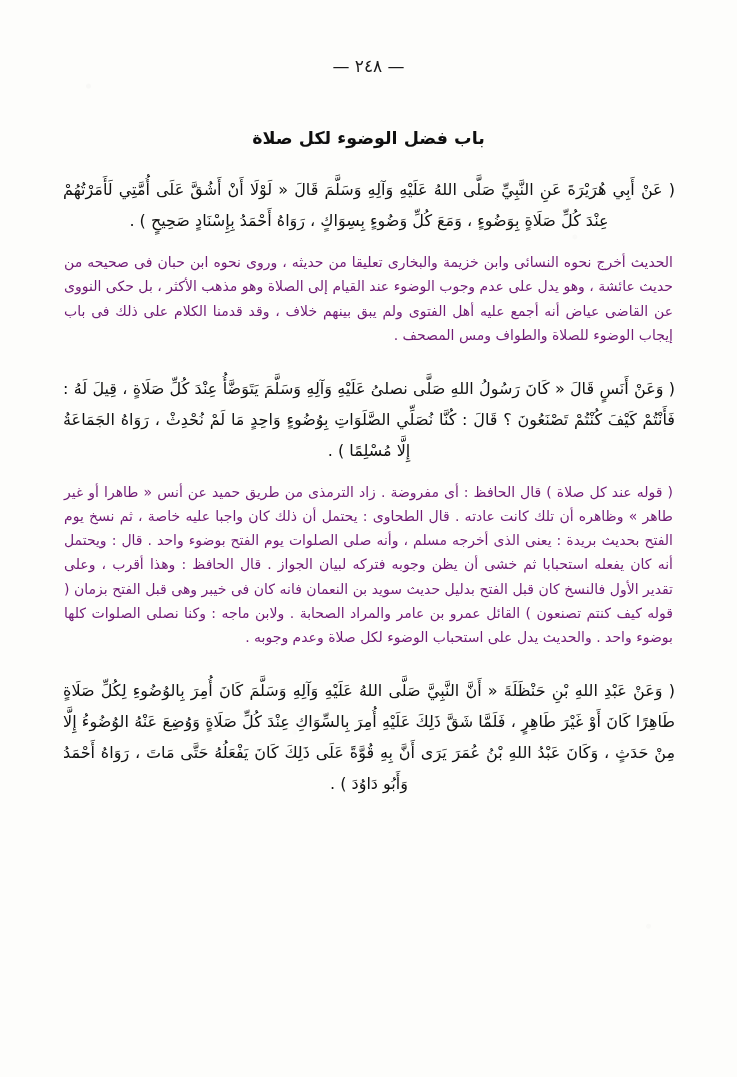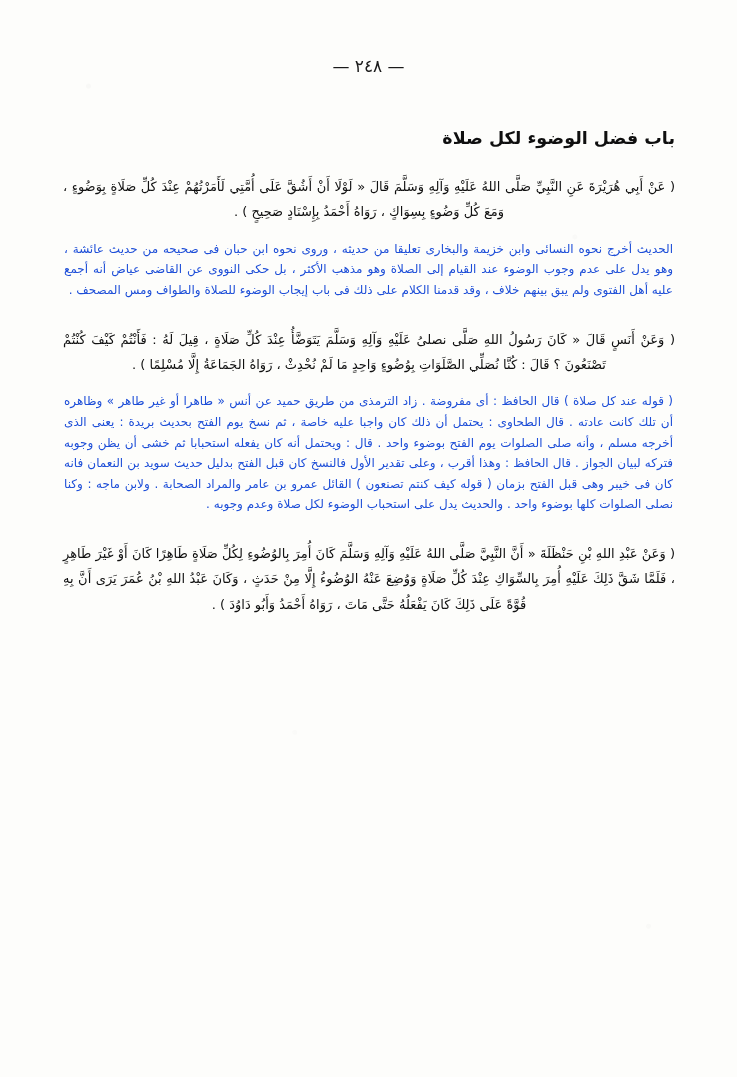--- a/index.html
+++ b/index.html
@@ -44,42 +44,42 @@
     color: #1a1a1a;
   }
   .content {
     position: absolute;
     top: 128px;
     right: 62px;
     left: 62px;
     direction: rtl;
   }
   .chapter-title {
-    text-align: right;
+    text-align: center;
     font-size: 17.5px;
     font-weight: bold;
     margin: 0 0 26px 0;
     letter-spacing: 0.2px;
     color: #0f0f0f;
   }
   .hadith {
-    font-size: 13px;
+    font-size: 16px;
     line-height: 1.95;
     text-align: justify;
     text-align-last: center;
     margin: 0 0 14px 1px;
     color: #101010;
     letter-spacing: 0.1px;
   }
   .commentary {
-    font-size: 12px;
+    font-size: 14px;
     line-height: 1.72;
     text-align: justify;
     margin: 0 0 18px 0;
-    color: #1d4ed8;
+    color: #701a75;
     padding: 0 2px;
   }
   .spacer-sm { height: 8px; }
 </style>
 </head>
 <body>
 
 <div class="page">
 
   <div class="page-number">— ٢٤٨ —</div>

